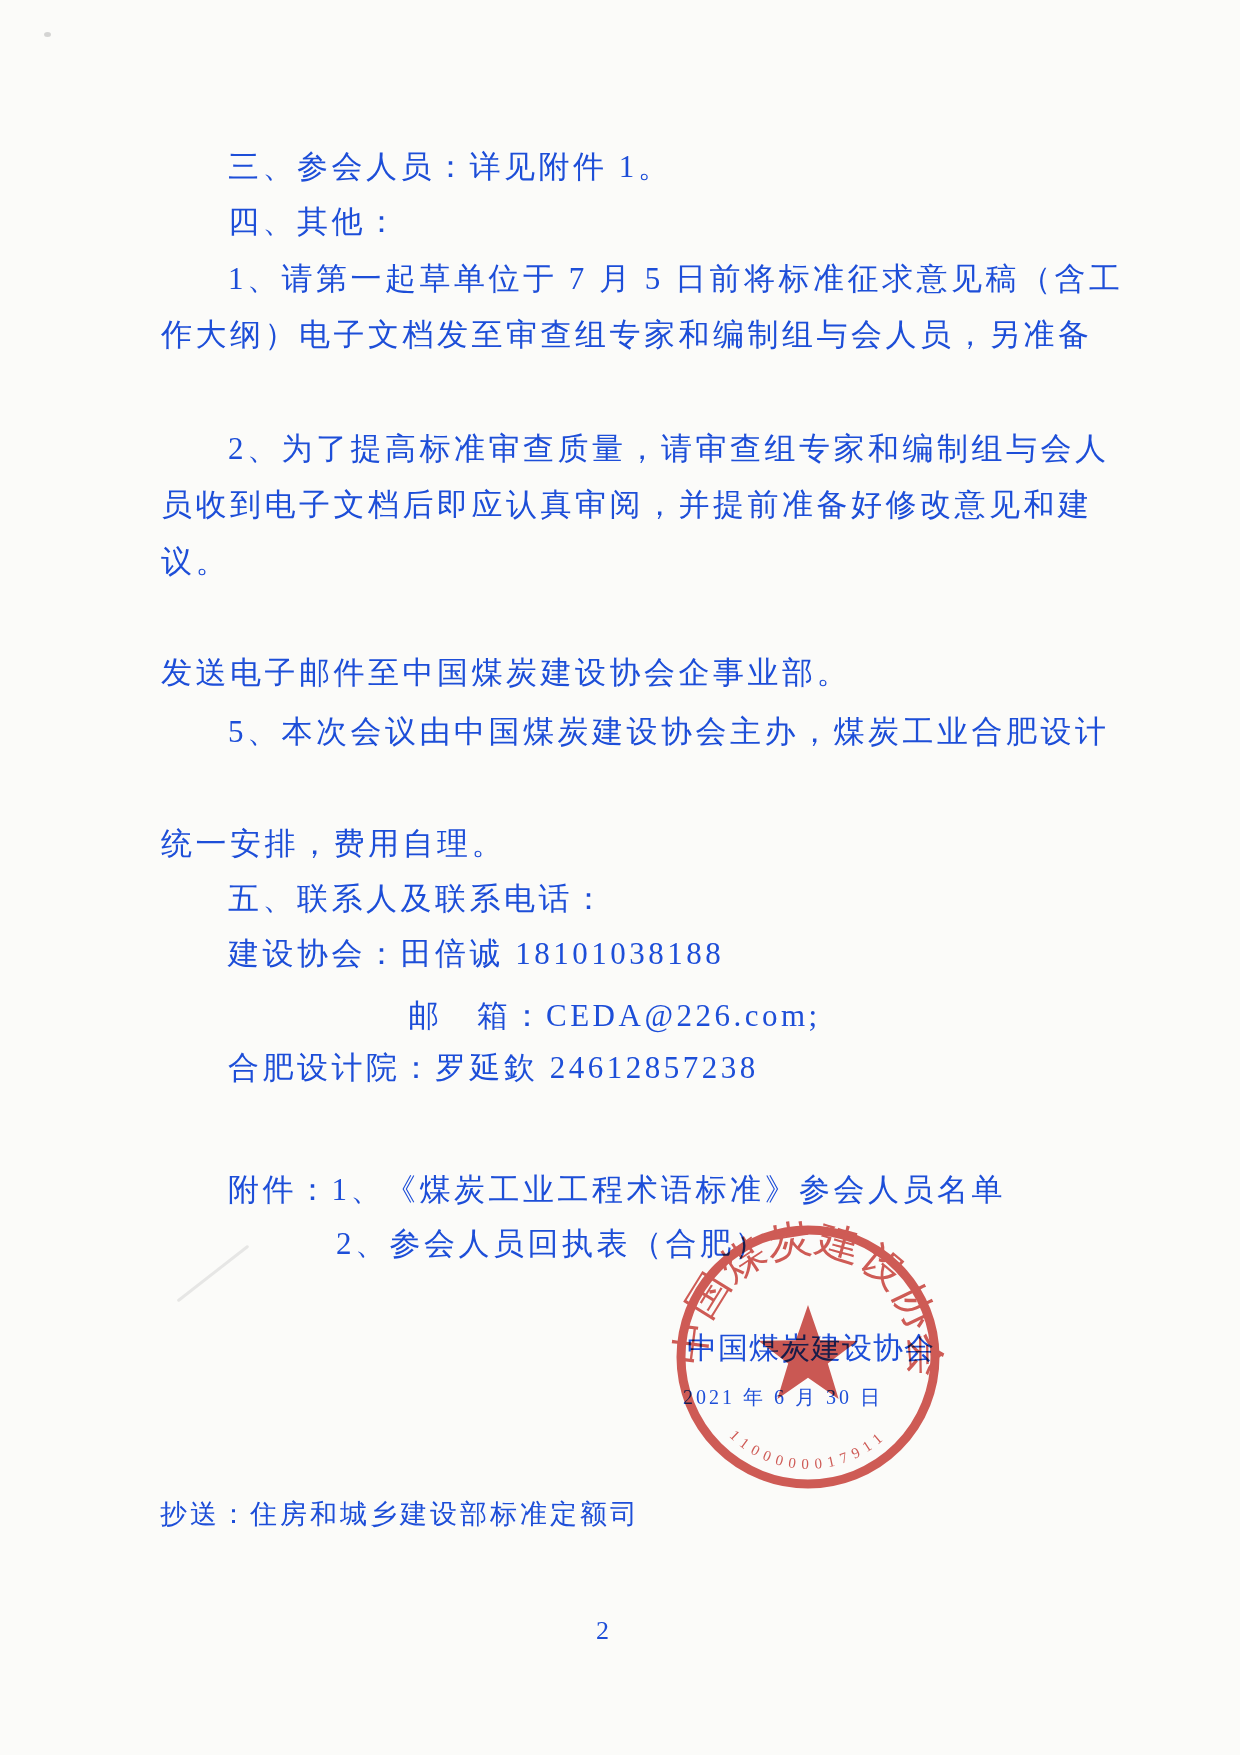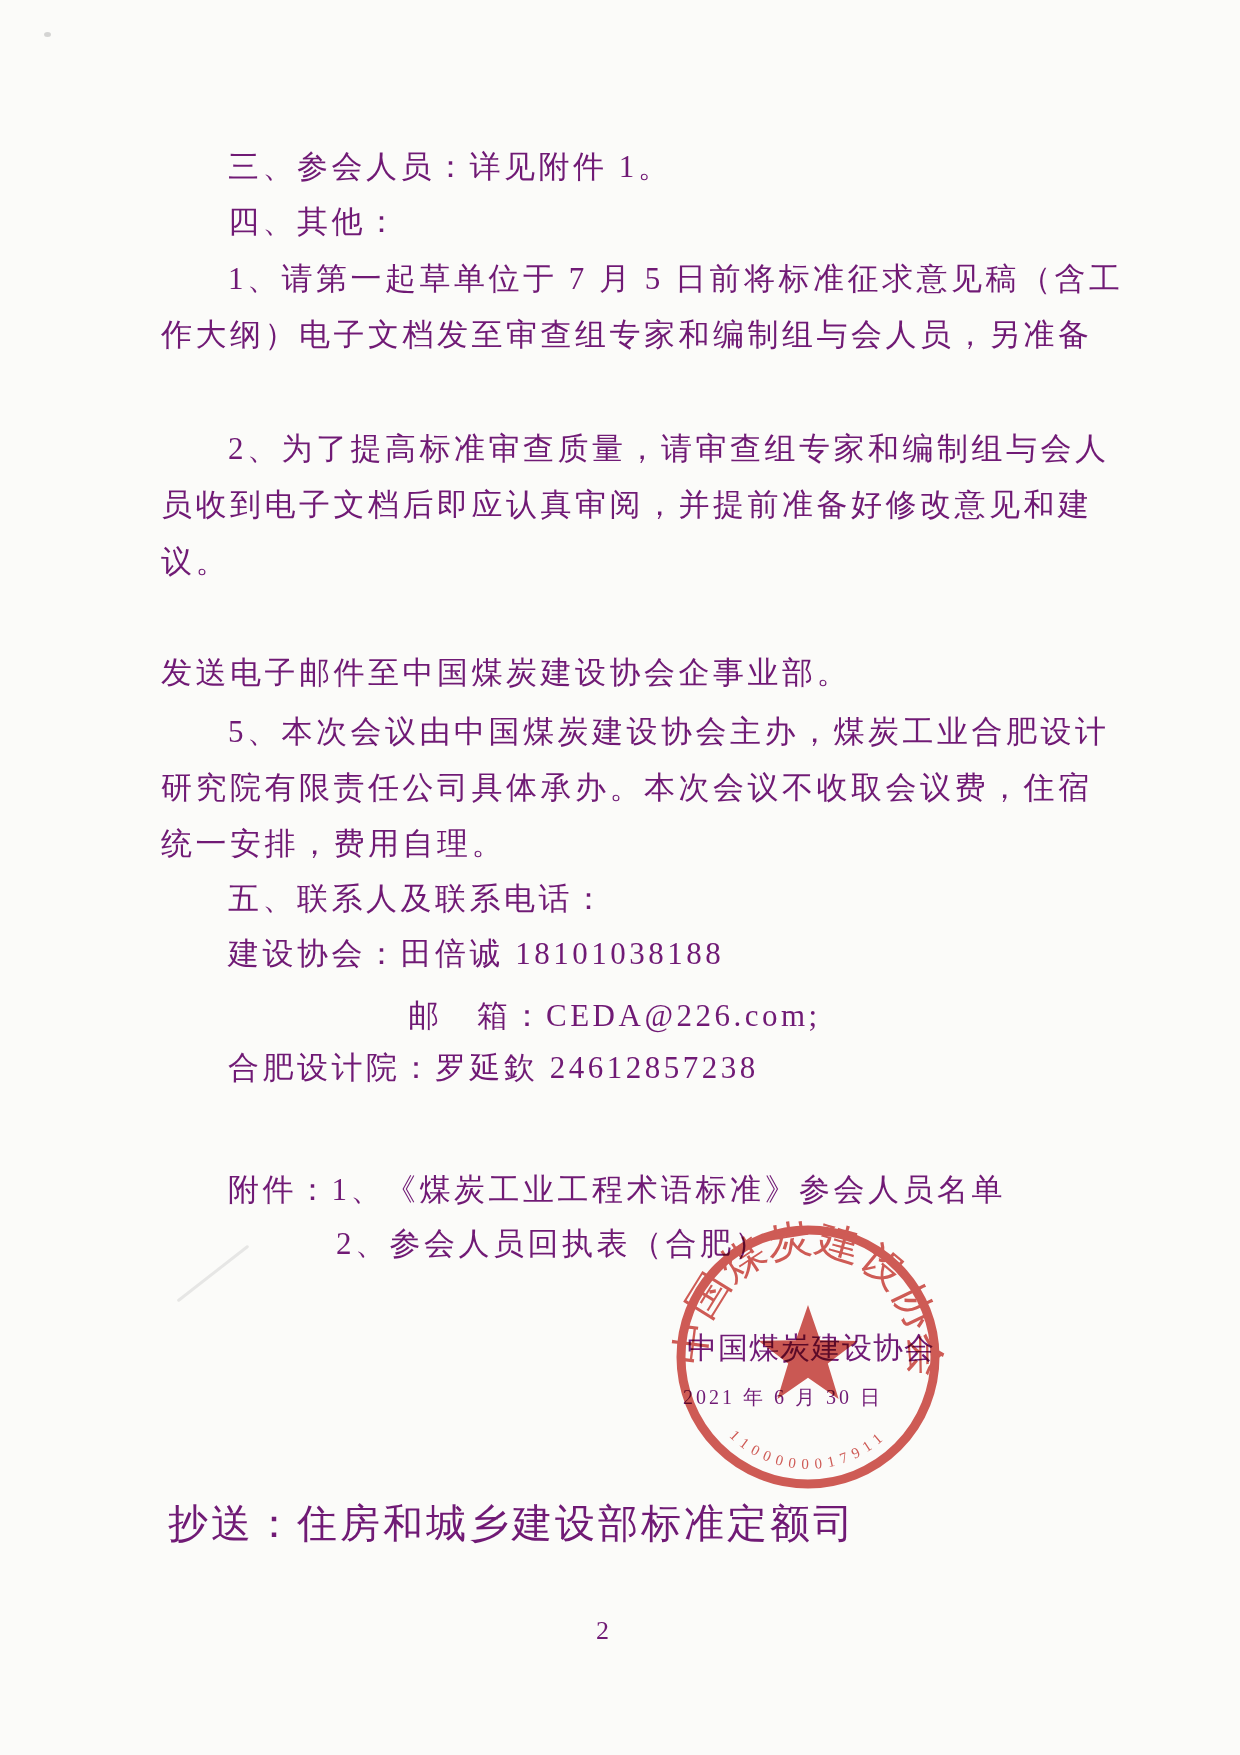--- a/index.html
+++ b/index.html
@@ -1,21 +1,21 @@
 <!DOCTYPE html>
 <html><head>
 <meta charset="utf-8">
 <style>
   html,body{margin:0;padding:0;background:#d9d9d9;}
   .page{
     position:relative;
     width:1240px;height:1755px;
     background:#fbfbf9;
     font-family:"Liberation Serif","DejaVu Serif",serif;
-    color:#701a75;
+    color:#1d4ed8;
     overflow:hidden;
   }
   .tl{
     position:absolute;
     font-size:31px;
     letter-spacing:3.5px;
     white-space:pre;
     line-height:1.25;
   }
   .sig-org{
@@ -25,24 +25,23 @@
     white-space:pre;
   }
   .sig-date{
     position:absolute;
     font-size:20px;
     letter-spacing:3px;
     white-space:pre;
   }
   .cc-line{
     position:absolute;
-    font-size:40px;
+    font-size:27px;
     letter-spacing:3px;
     white-space:pre;
-    margin-left:8px;
   }
   .page-num{
     position:absolute;
     font-size:26px;
   }
   .seal{
     position:absolute;
     left:658px;top:1207px;
     width:300px;height:300px;
     mix-blend-mode:multiply;
@@ -73,21 +72,20 @@
 
   <div class="tl" style="left:228px;top:148px">三、参会人员：详见附件 1。</div>
   <div class="tl" style="left:228px;top:203px">四、其他：</div>
   <div class="tl" style="left:228px;top:260px">1、请第一起草单位于 7 月 5 日前将标准征求意见稿（含工</div>
   <div class="tl" style="left:161px;top:316px">作大纲）电子文档发至审查组专家和编制组与会人员，另准备</div>
   <div class="tl" style="left:228px;top:430px">2、为了提高标准审查质量，请审查组专家和编制组与会人</div>
   <div class="tl" style="left:161px;top:486px">员收到电子文档后即应认真审阅，并提前准备好修改意见和建</div>
   <div class="tl" style="left:161px;top:543px">议。</div>
   <div class="tl" style="left:161px;top:654px">发送电子邮件至中国煤炭建设协会企事业部。</div>
   <div class="tl" style="left:228px;top:713px">5、本次会议由中国煤炭建设协会主办，煤炭工业合肥设计</div>
-  <div class="tl" style="left:161px;top:769px">研究院有限责任公司具体承办。本次会议不收取会议费，住宿</div>
   <div class="tl" style="left:228px;top:880px">五、联系人及联系电话：</div>
   <div class="tl" style="left:161px;top:825px">统一安排，费用自理。</div>
   <div class="tl" style="left:228px;top:935px">建设协会：田倍诚 18101038188</div>
   <div class="tl" style="left:408px;top:997px">邮　箱：CEDA@226.com;</div>
   <div class="tl" style="left:228px;top:1049px">合肥设计院：罗延欽 24612857238</div>
   <div class="tl" style="left:228px;top:1171px">附件：1、《煤炭工业工程术语标准》参会人员名单</div>
   <div class="tl" style="left:336px;top:1225px">2、参会人员回执表（合肥）</div>
 
   <div class="sig-org" style="left:687px;top:1328px">中国煤炭建设协会</div>
   <div class="sig-date" style="left:683px;top:1384px">2021 年 6 月 30 日</div>

